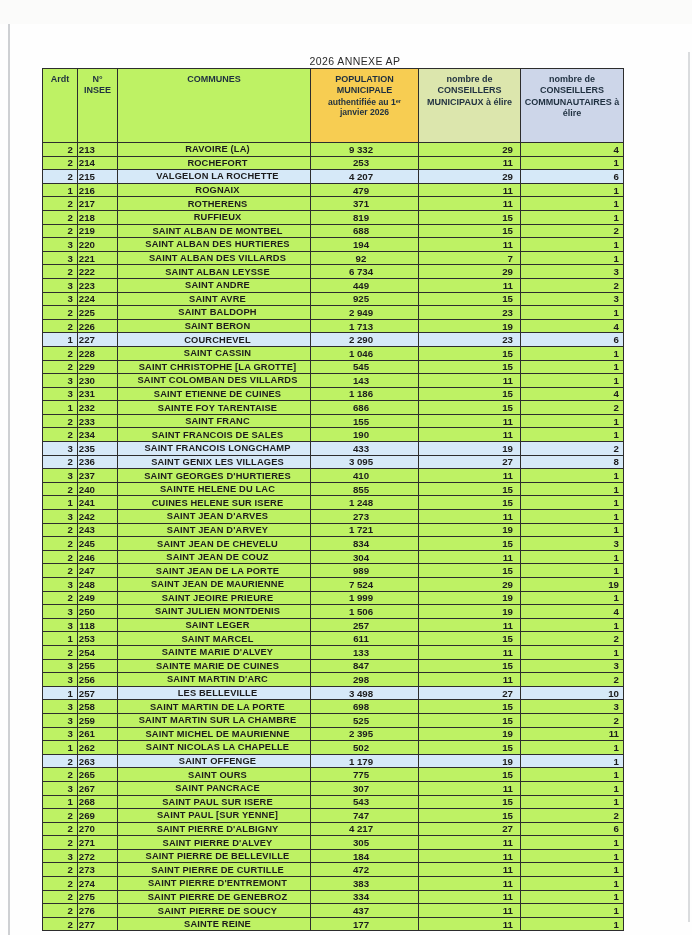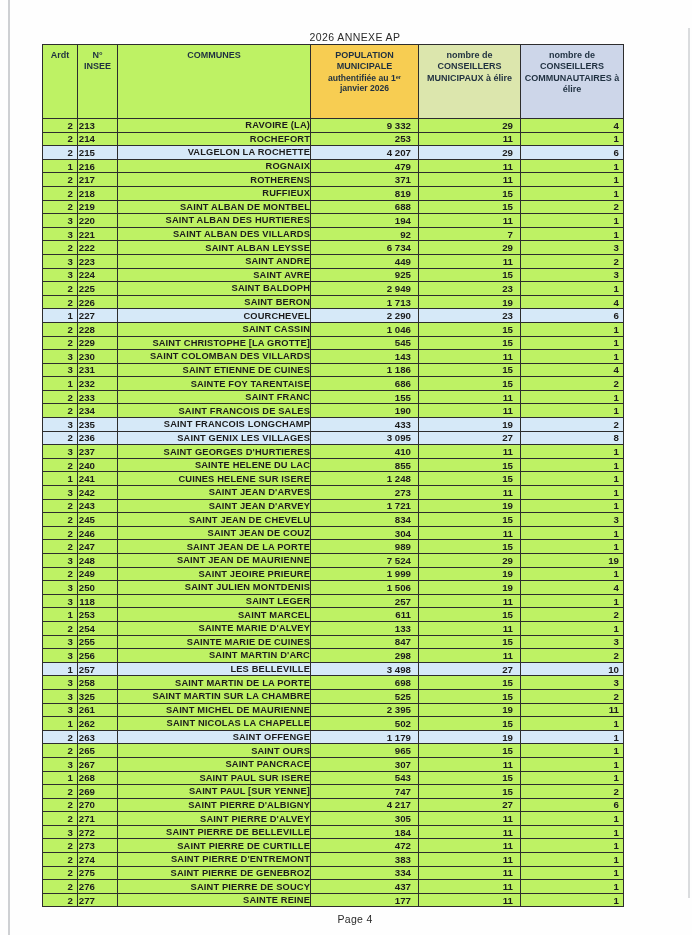--- a/index.html
+++ b/index.html
@@ -4,21 +4,21 @@
 <style>
   html,body { margin:0; padding:0; }
   body {
     width:692px; height:935px;
     background:#fbfbfa;
     font-family:"Liberation Sans", sans-serif;
     color:#1d1d1d;
     position:relative;
     overflow:hidden;
   }
-  .page { position:absolute; inset:0; background:#fefefe; }
+  .page { position:absolute; inset:0; background:#fefefe;margin-top:24px; }
 
   
   .scan-line-left  { position:absolute; left:8px; top:0; width:2px; height:935px; background:#c6c8cb; opacity:.85; }
   .scan-line-right { position:absolute; left:688px; top:28px; width:1.5px; height:870px; background:#cbcdd0; opacity:.7; }
 
   .doc-title {
     position:absolute; top:31px; left:0; width:710px;
     text-align:center; font-size:10.5px; letter-spacing:.4px; color:#2a2a2a;
   }
 
@@ -50,22 +50,22 @@
   th.h-mun  { background:var(--mun-bg); }
   th.h-comm { background:var(--comm-bg); }
   .h-sub { margin-top:13px; font-size:8.6px; font-weight:bold; }
   .h-inner { margin:0 auto; max-width:96px; }
 
   .communes-table tbody tr { height:13.6px; }
   .communes-table tbody tr.hl td { background:var(--hl-bg); }
   .communes-table td { font-size:9.7px; font-weight:600; color:#1c1c1c; }
   td.col-ardt   { text-align:right; padding-right:4px; }
   td.col-insee  { text-align:right; padding-right:22px; }
-  td.col-commune{ text-align:right;  padding-left:7px; font-size:9.3px; font-weight:bold; letter-spacing:.15px; }
-  td.col-pop    { text-align:right; padding-right:7px; }
+  td.col-commune{ text-align:center;  padding-left:7px; font-size:9.3px; font-weight:bold; letter-spacing:.15px; }
+  td.col-pop    { text-align:center; padding-right:7px; }
   td.col-mun    { text-align:right; padding-right:7px; }
   td.col-comm   { text-align:right; padding-right:4px; }
 
   .page-footer {
     position:absolute; top:913px; left:0; width:710px;
     text-align:center; font-size:10.5px; color:#2a2a2a; letter-spacing:.3px;
   }
 </style>
 </head>
 <body>
@@ -434,21 +434,21 @@
         <tr>
           <td class="col-ardt">3</td>
           <td class="col-insee">258</td>
           <td class="col-commune">SAINT MARTIN DE LA PORTE</td>
           <td class="col-pop">698</td>
           <td class="col-mun">15</td>
           <td class="col-comm">3</td>
         </tr>
         <tr>
           <td class="col-ardt">3</td>
-          <td class="col-insee">325</td>
+          <td class="col-insee">259</td>
           <td class="col-commune">SAINT MARTIN SUR LA CHAMBRE</td>
           <td class="col-pop">525</td>
           <td class="col-mun">15</td>
           <td class="col-comm">2</td>
         </tr>
         <tr>
           <td class="col-ardt">3</td>
           <td class="col-insee">261</td>
           <td class="col-commune">SAINT MICHEL DE MAURIENNE</td>
           <td class="col-pop">2 395</td>
@@ -468,21 +468,21 @@
           <td class="col-insee">263</td>
           <td class="col-commune">SAINT OFFENGE</td>
           <td class="col-pop">1 179</td>
           <td class="col-mun">19</td>
           <td class="col-comm">1</td>
         </tr>
         <tr>
           <td class="col-ardt">2</td>
           <td class="col-insee">265</td>
           <td class="col-commune">SAINT OURS</td>
-          <td class="col-pop">965</td>
+          <td class="col-pop">775</td>
           <td class="col-mun">15</td>
           <td class="col-comm">1</td>
         </tr>
         <tr>
           <td class="col-ardt">3</td>
           <td class="col-insee">267</td>
           <td class="col-commune">SAINT PANCRACE</td>
           <td class="col-pop">307</td>
           <td class="col-mun">11</td>
           <td class="col-comm">1</td>

